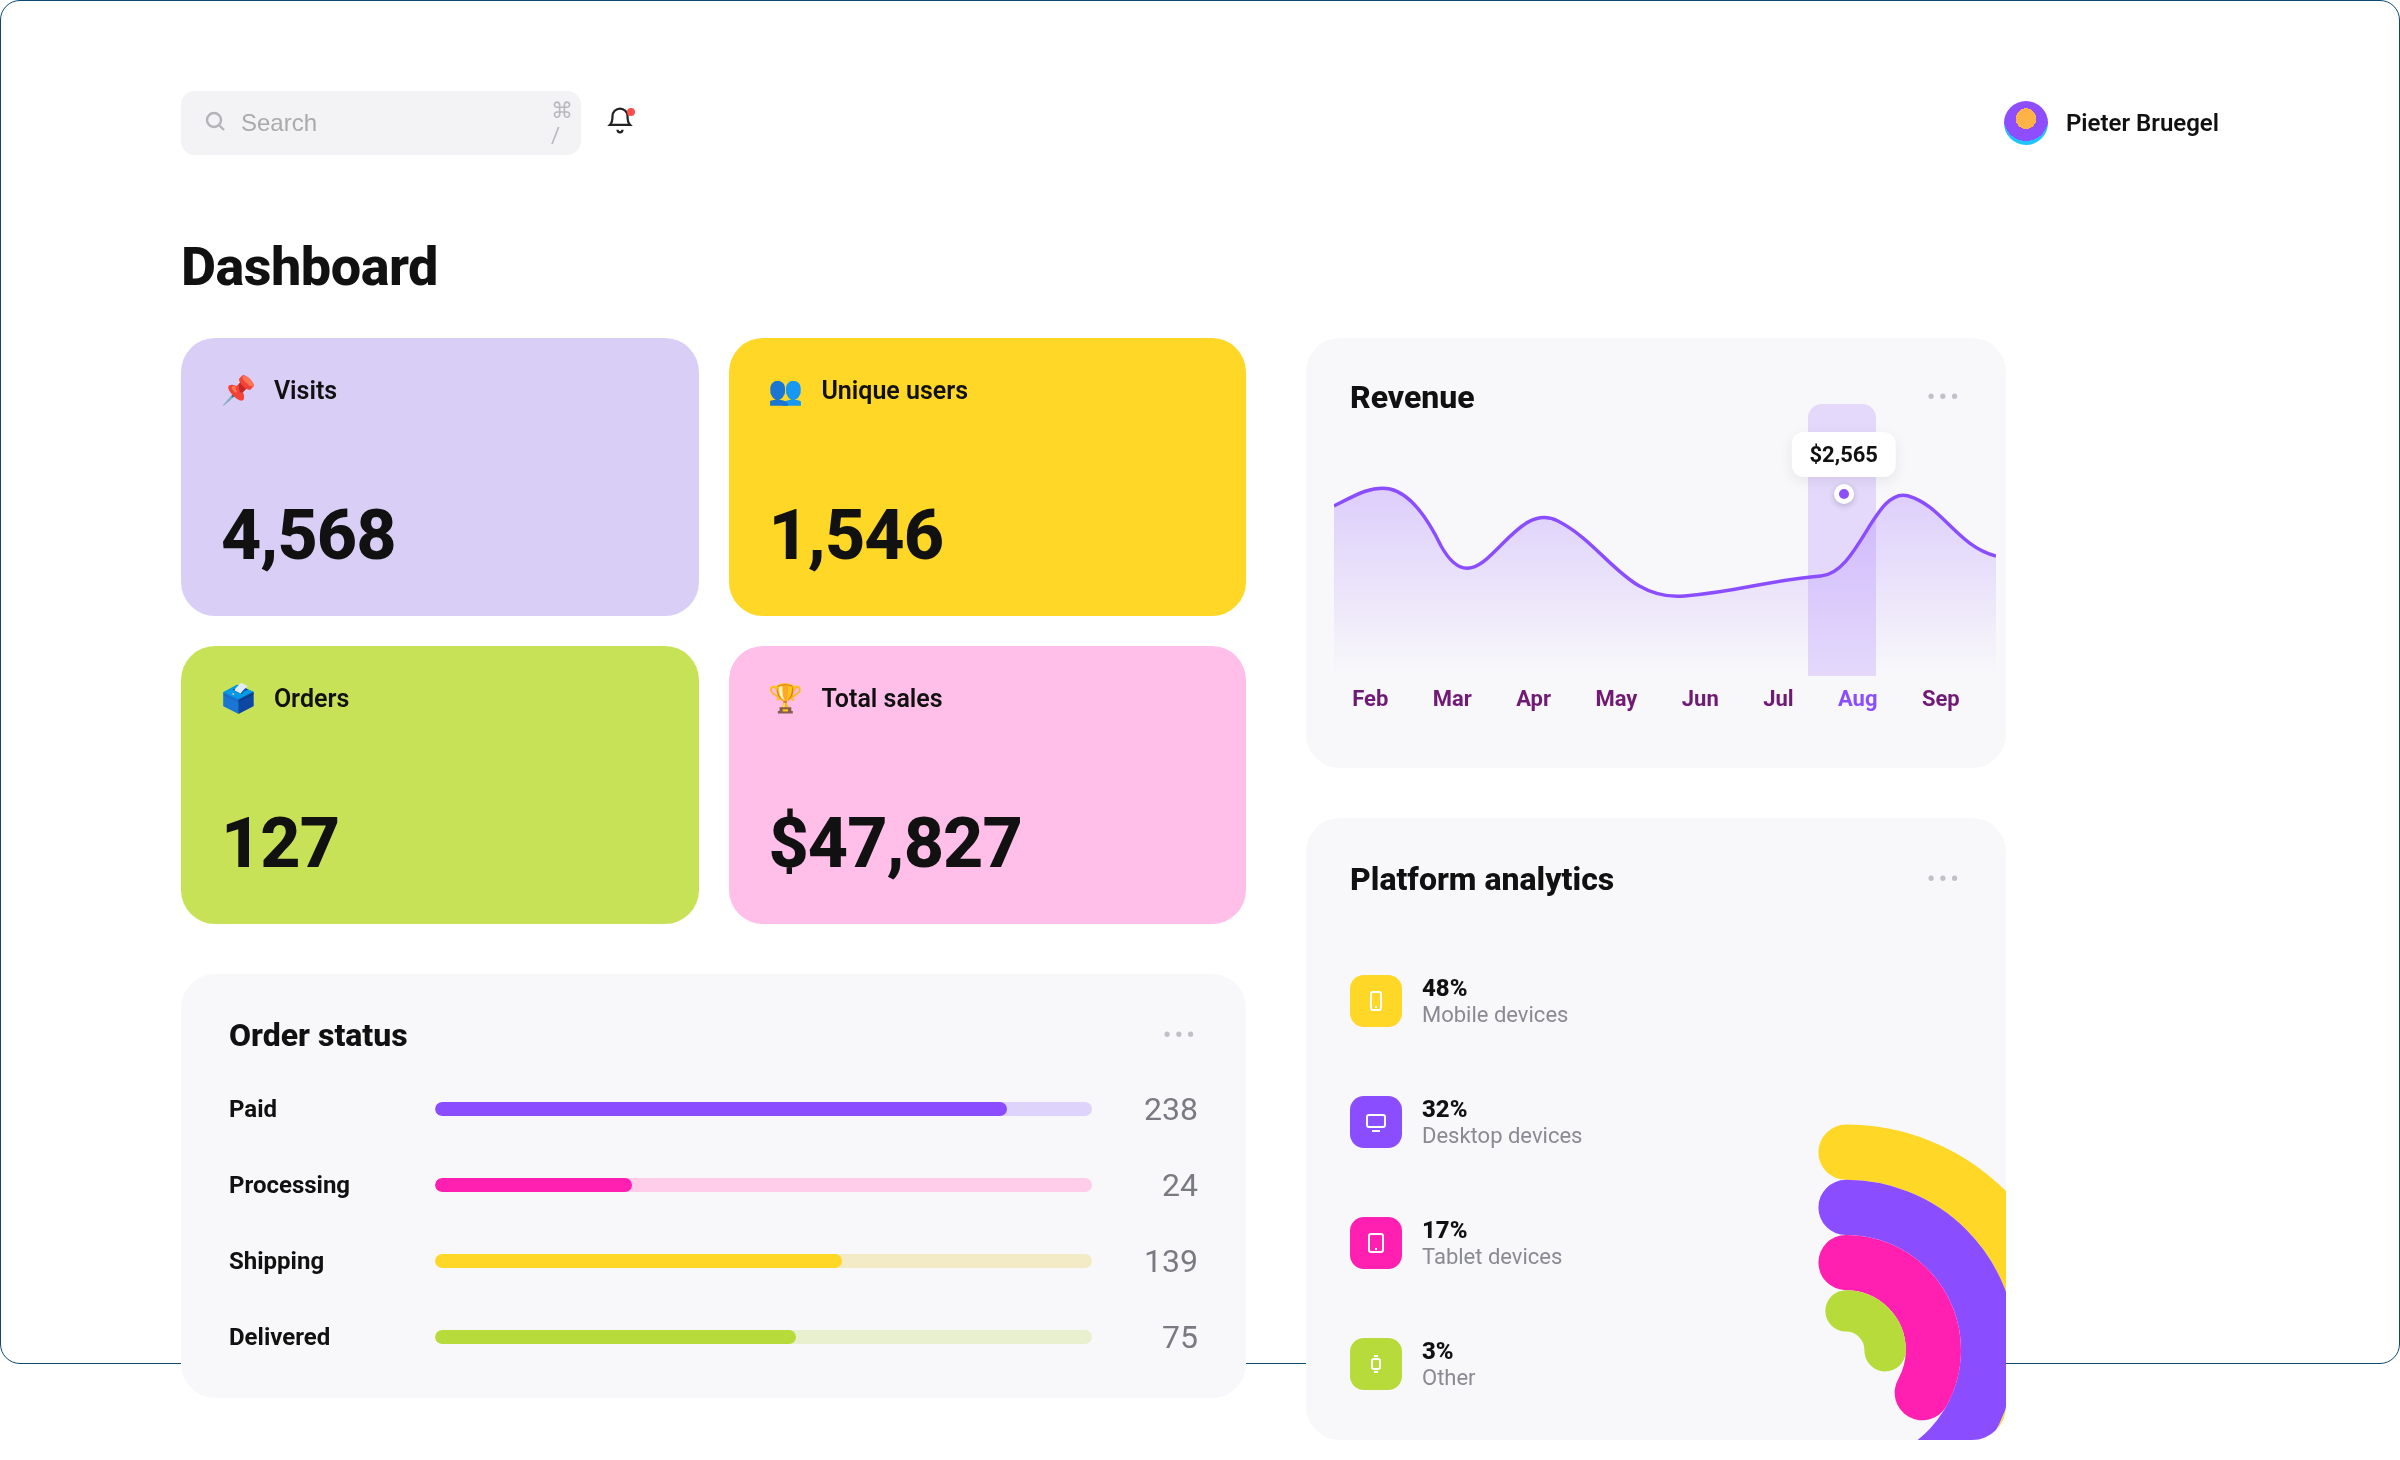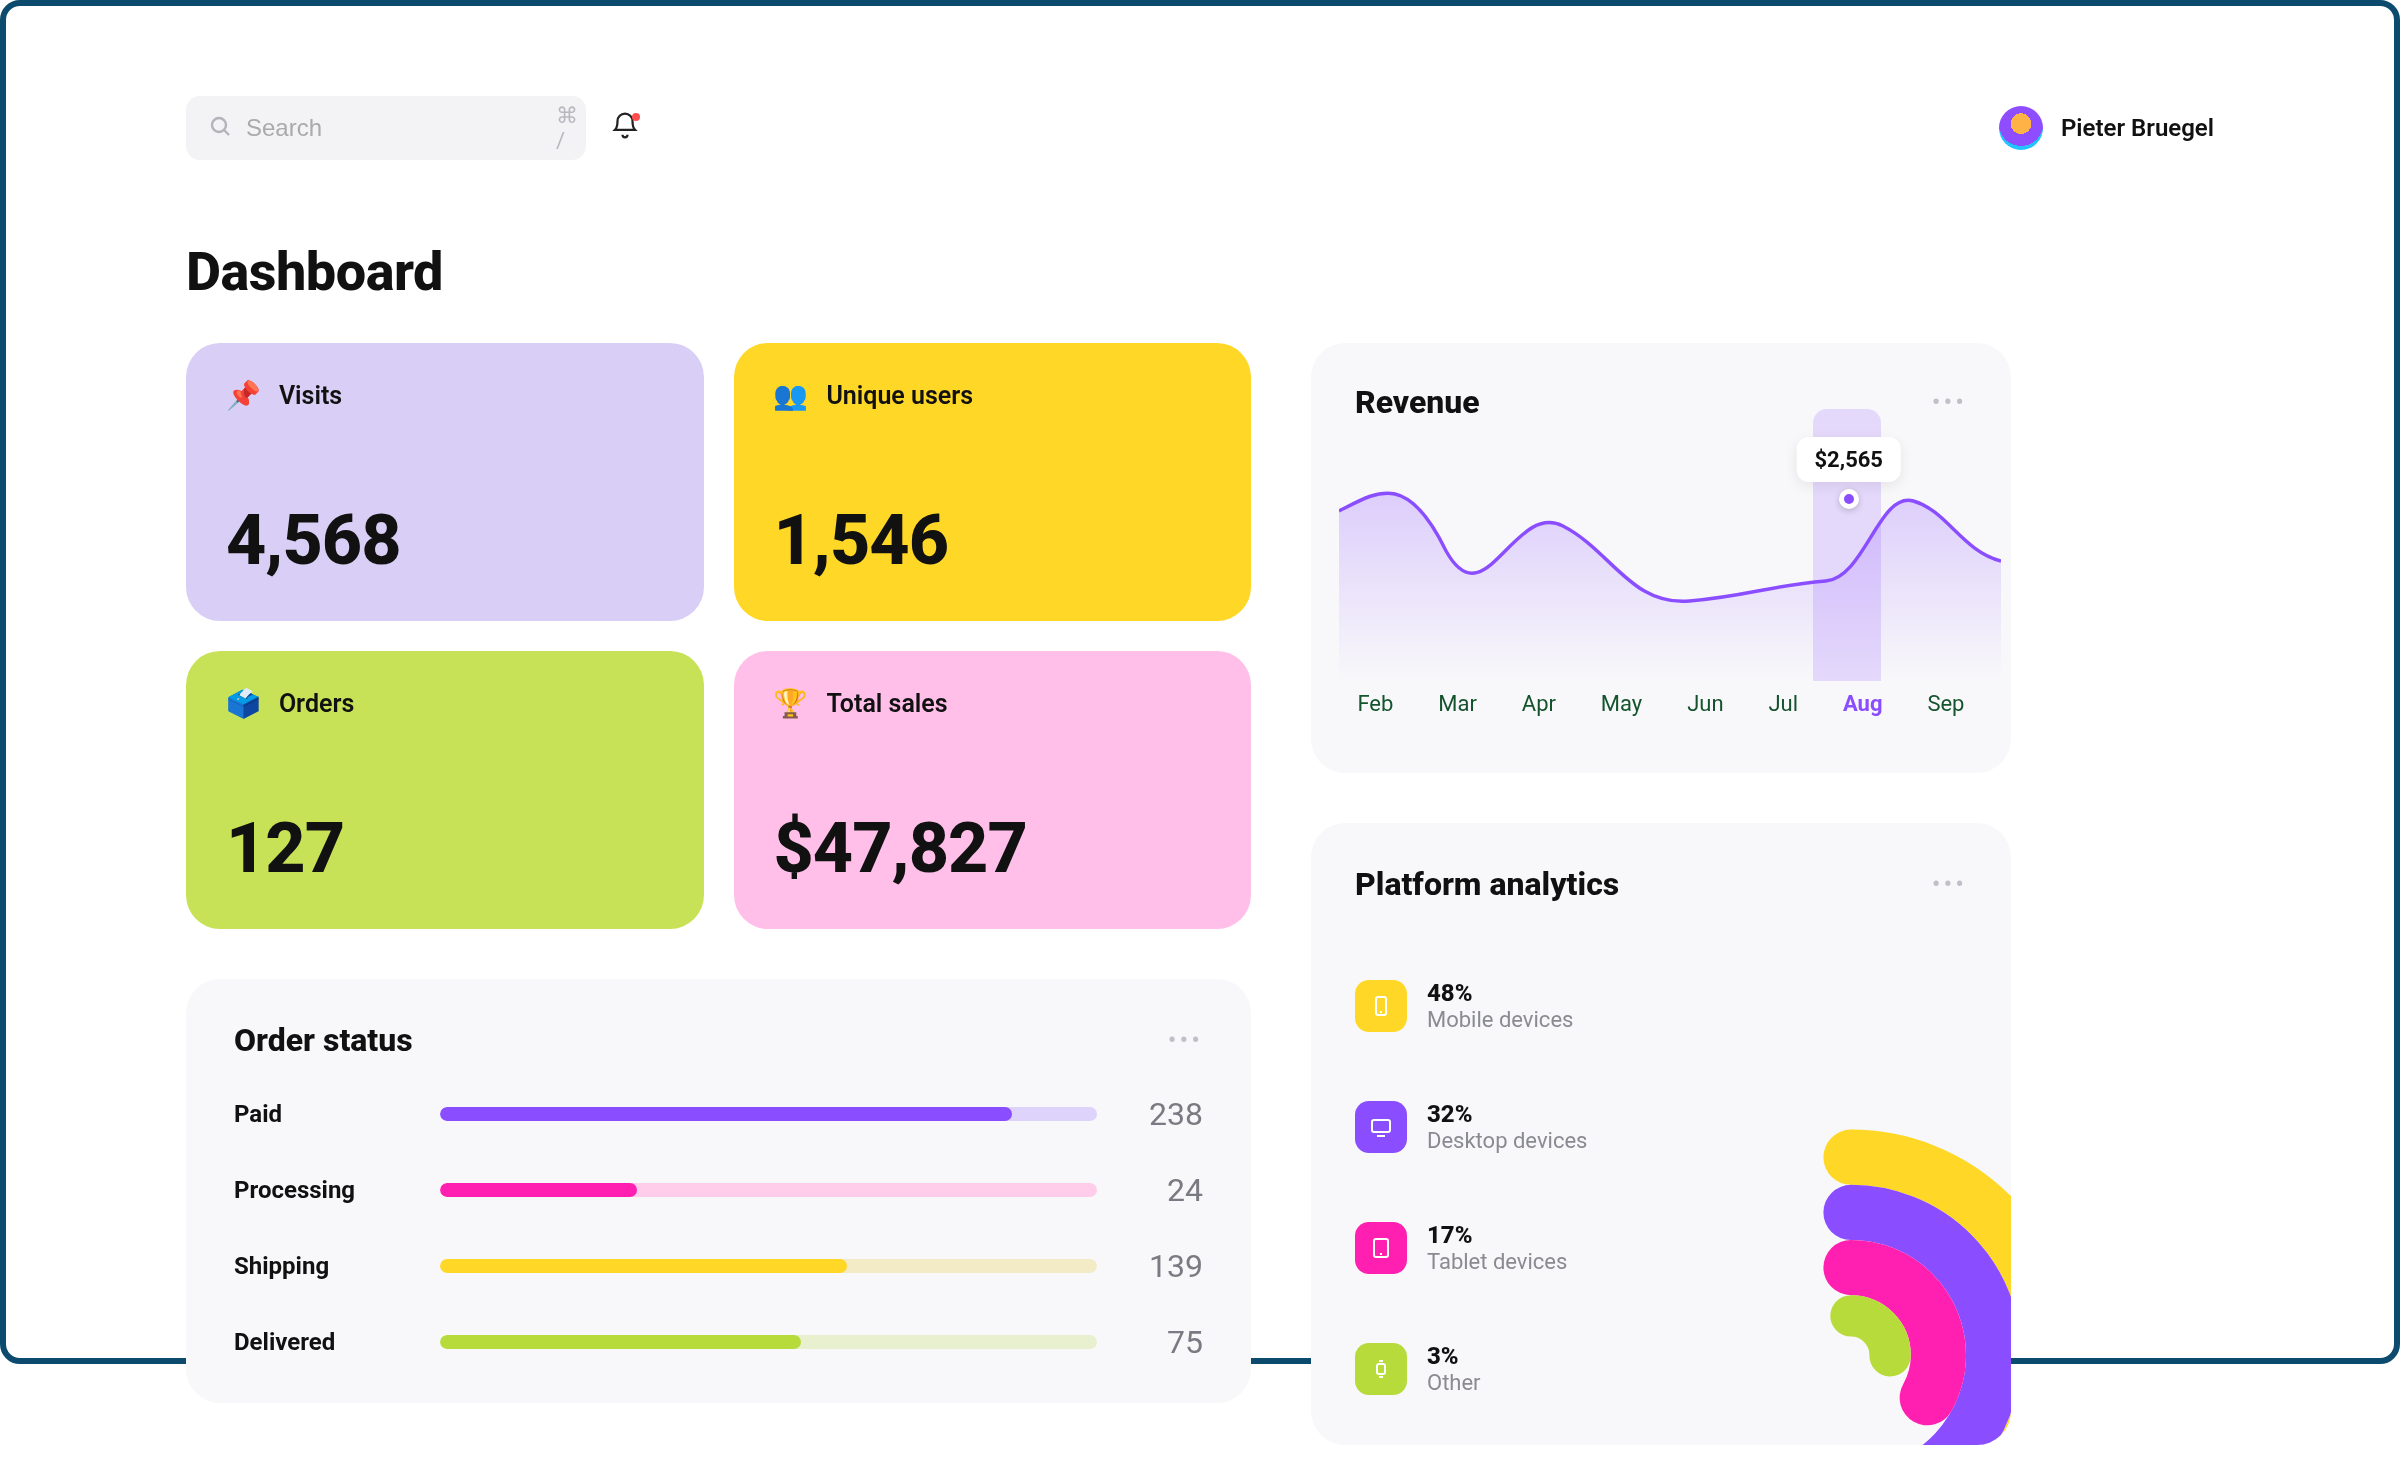--- a/index.html
+++ b/index.html
@@ -7,21 +7,21 @@
     font-family: -apple-system, BlinkMacSystemFont, "Segoe UI", Roboto, Helvetica, Arial, sans-serif;
     background: #fff;
     color: #111;
     width: 2400px;
     height: 1460px;
     overflow: hidden;
   }
   .frame {
     width: 2400px;
     height: 1364px;
-    border: 6px solid #0c4a6e;
+    border: 1px solid #0c4a6e;
     border-radius: 20px;
     padding: 90px 180px 0 180px;
     position: relative;
   }
 
   
   .header {
     display: flex;
     align-items: center;
     justify-content: space-between;
@@ -126,21 +126,21 @@
     position: absolute; width: 20px; height: 20px; border-radius: 50%;
     background: #8a4dff; border: 5px solid #fff; box-shadow: 0 2px 6px rgba(0,0,0,.2);
     left: 77%; top: 68px; transform: translate(-50%, -50%);
   }
   .rev-highlight {
     position: absolute; bottom: 0; top: -22px; left: 74%; width: 68px;
     background: rgba(138,77,255,.18); border-radius: 14px 14px 0 0;
     transform: translateX(-16px);
   }
   .rev-axis { display: flex; justify-content: space-around; padding: 0 24px; margin-top: 10px; }
-  .rev-month { font-size: 22px; color: #14532d; font-weight: 400; }
+  .rev-month { font-size: 22px; color: #701a75; font-weight: 700; }
   .rev-month.active { color: #8a4dff; font-weight: 700; }
 
   
   .platform {
     background: #f8f8fa;
     border-radius: 34px;
     padding: 42px 44px 30px;
     position: relative;
     overflow: hidden;
   }

